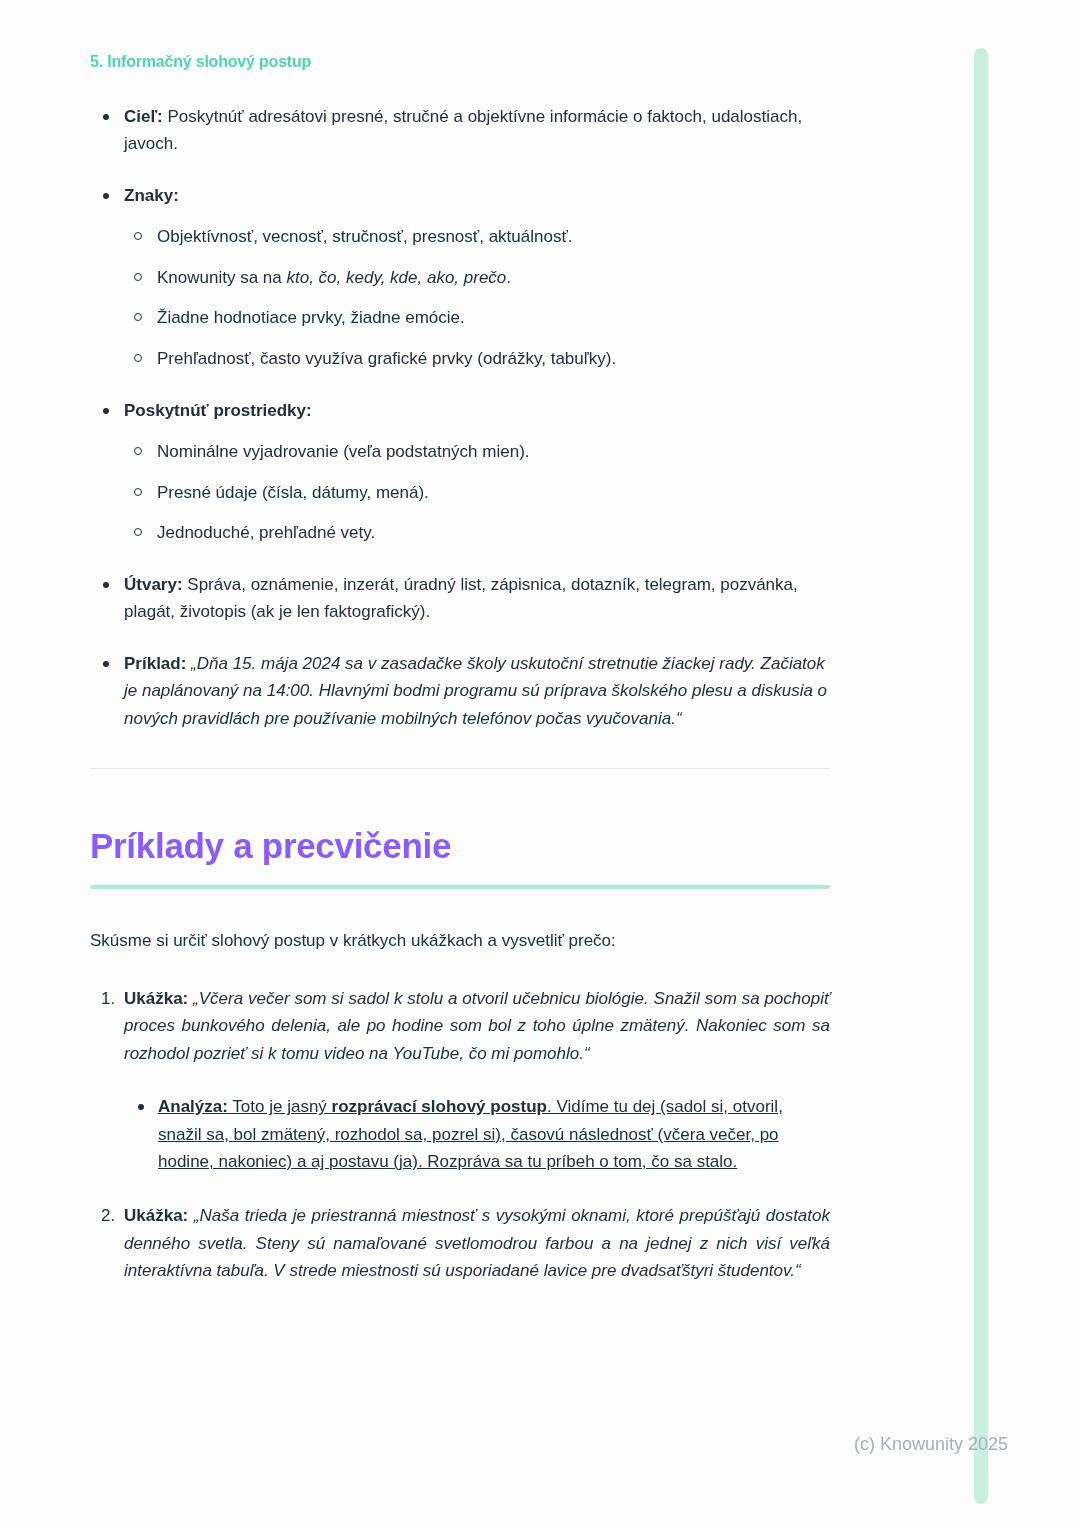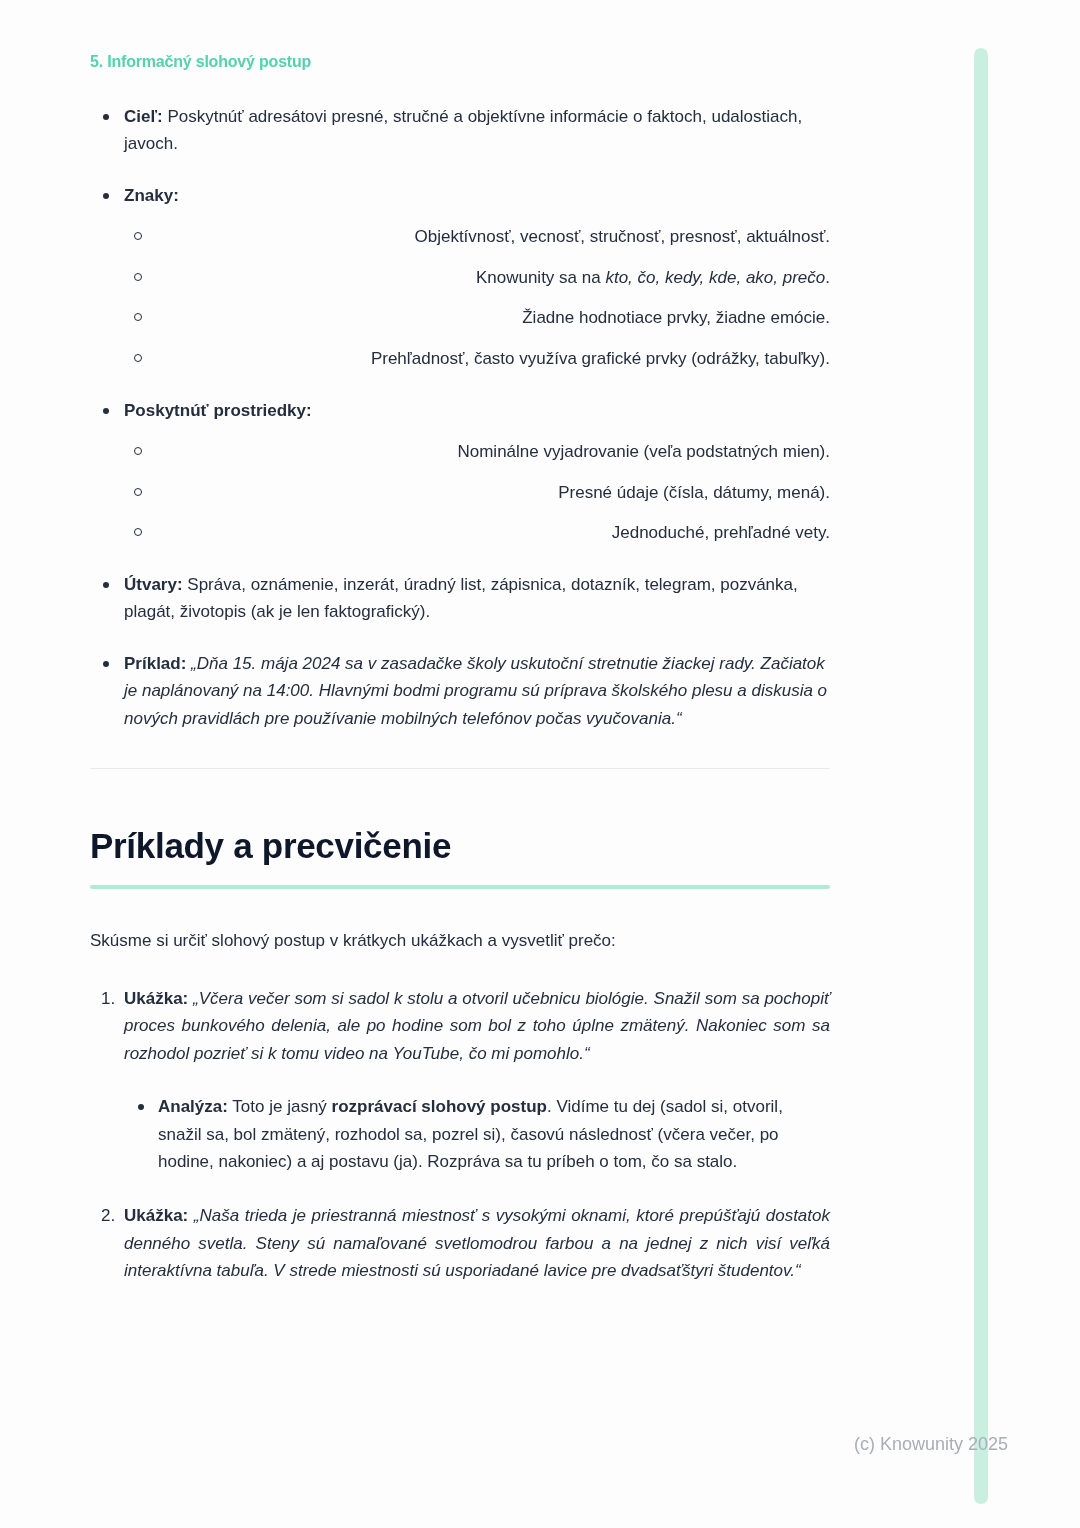--- a/index.html
+++ b/index.html
@@ -15,45 +15,45 @@
   .content {
     position:absolute; left:90px; top:52px; width:740px;
     font-size:17px; line-height:1.62;
   }
   h2.section-h {
     font-size:16px; line-height:1.3; font-weight:700;
     color:#52d3ab; margin:0 0 30px 0; letter-spacing:-0.2px;
   }
   h1.big-h {
     font-size:35px; line-height:1.2; font-weight:700;
-    color:#0f172a; margin:56px 0 0 0; letter-spacing:-0.3px;
+    color:#8b5cf6; margin:56px 0 0 0; letter-spacing:-0.3px;
   }
   .h-underline { height:4px; width:100%; background:#b2e9d7; border-radius:2px; margin-top:18px; }
   ul, ol { list-style:none; }
   .lvl1 > li { position:relative; padding-left:34px; margin-bottom:24px; }
   .lvl1 > li::before {
     content:""; position:absolute; left:13px; top:11px;
     width:6px; height:6px; border-radius:50%; background:#242e3e;
   }
   .lvl2 { margin-top:14px; }
-  .lvl2 > li { position:relative; padding-left:33px; margin-bottom:13px;text-align:right; }
+  .lvl2 > li { position:relative; padding-left:33px; margin-bottom:13px; }
   .lvl2 > li::before {
     content:""; position:absolute; left:10px; top:9px;
     width:6px; height:6px; border-radius:50%;
     border:1.6px solid #242e3e; background:transparent;
   }
   .b { font-weight:700; }
   em { font-style:italic; }
   .intro { margin-top:38px; }
   .olist { margin-top:30px; }
   .olist > li { position:relative; padding-left:34px; margin-bottom:26px; }
   .num { position:absolute; left:11px; top:0; }
   .quote { text-align:justify; }
   .analysis { margin-top:26px; }
-  .analysis > li { position:relative; padding-left:34px; }
+  .analysis > li { position:relative; padding-left:34px;text-decoration:underline; }
   .analysis > li::before {
     content:""; position:absolute; left:14px; top:11px;
     width:6px; height:6px; border-radius:50%; background:#242e3e;
   }
   hr.divider { border:none; border-top:1px solid #e5e9ed; margin:36px 0 0 0; }
   .accent-bar {
     position:absolute; left:974px; top:48px;
     width:14px; height:1456px; border-radius:7px;
     background:#c9efe1;
   }

